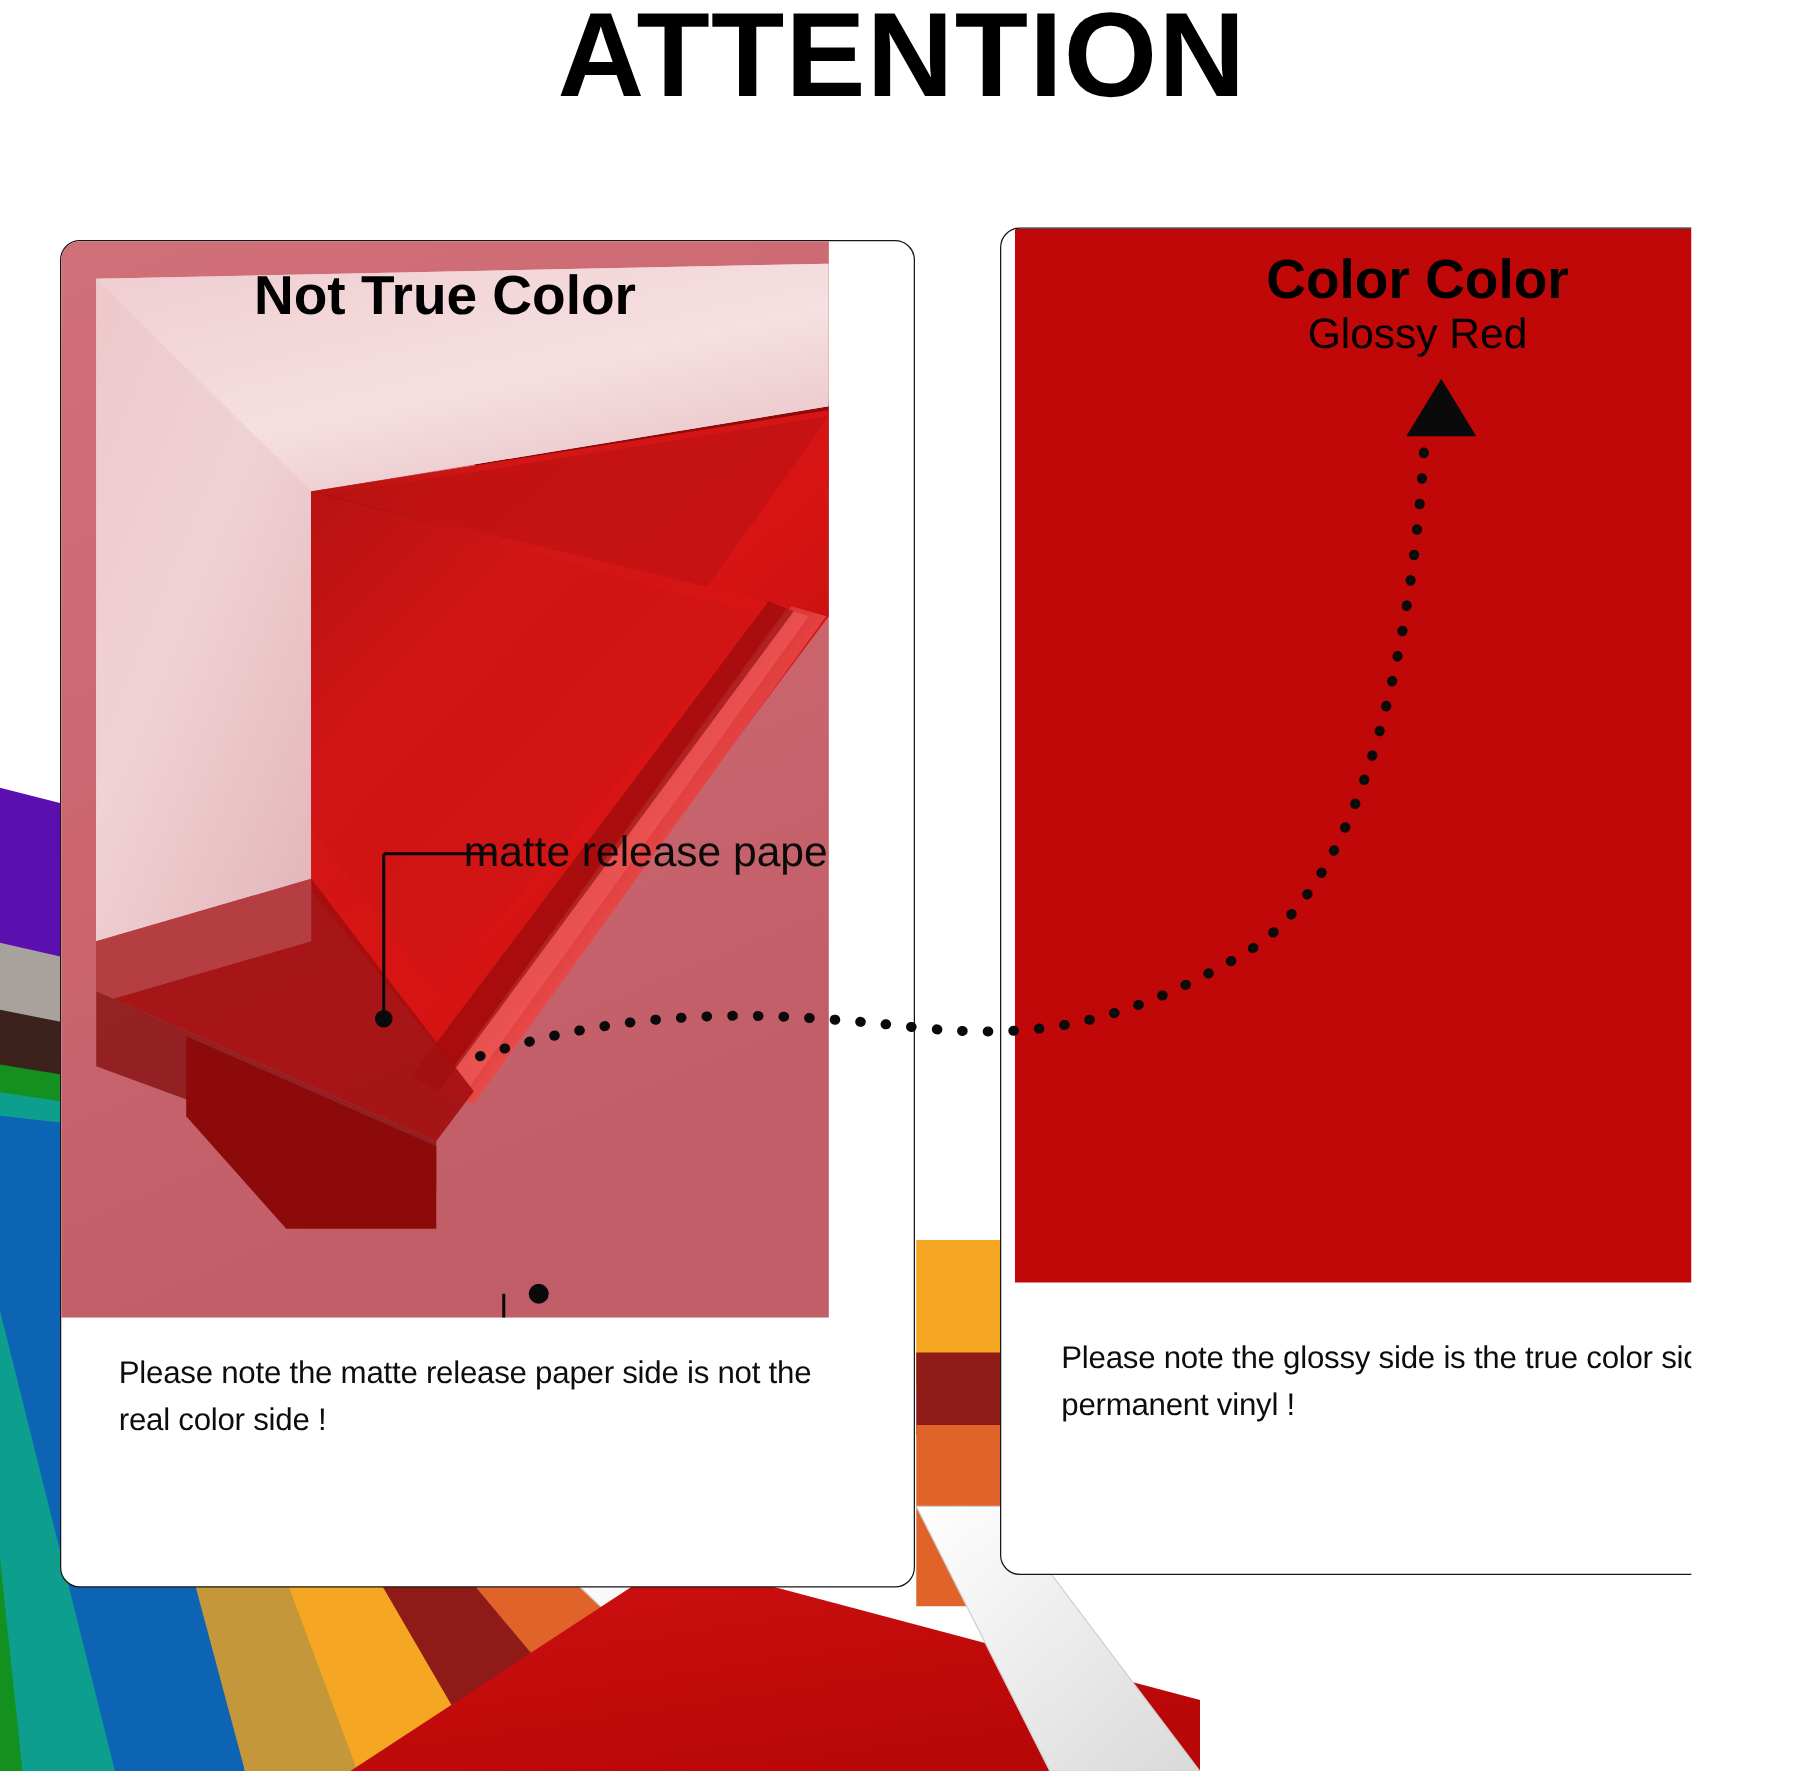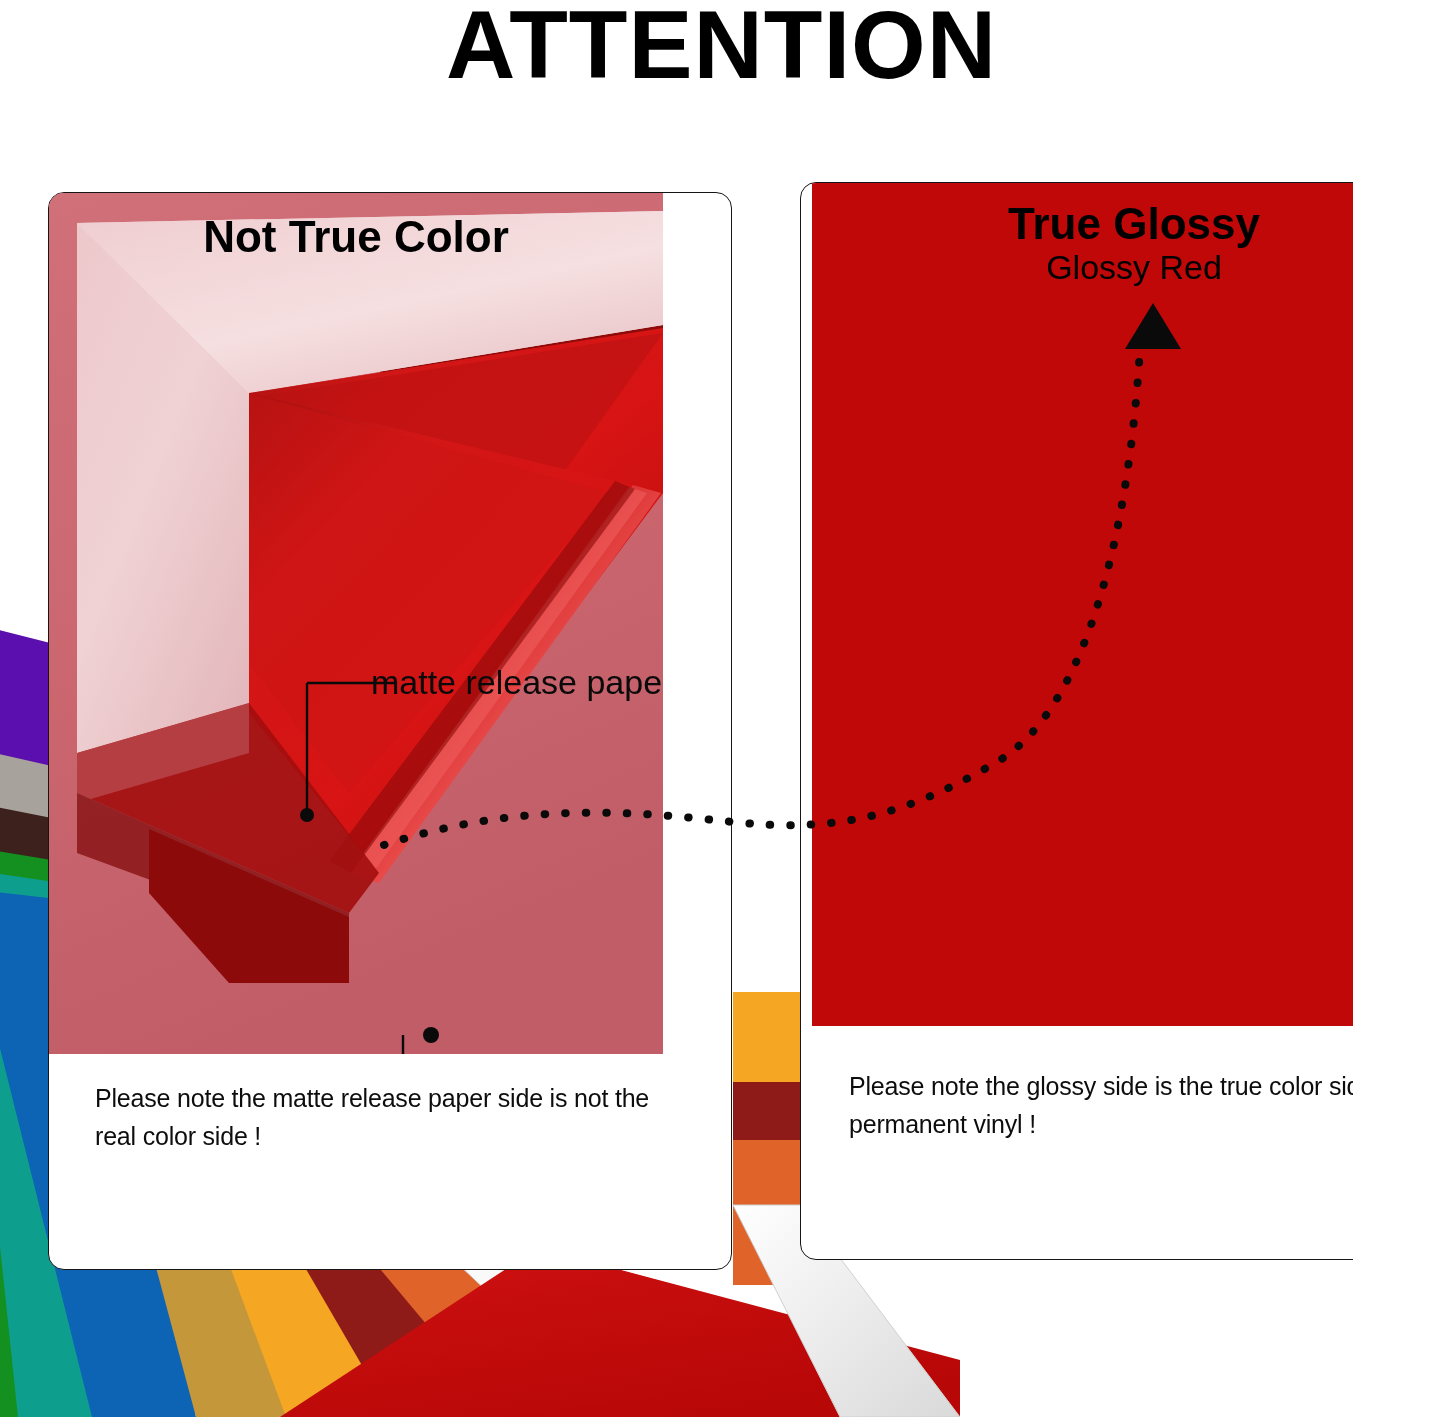--- a/index.html
+++ b/index.html
@@ -288,21 +288,21 @@
 
     </div>
 
     <div class="note" id="note-left">Please note the matte release paper side is not the real color side !</div>
   </div>
 
   <div class="card" id="card-right">
 
     <div class="photo" id="photo-right">
       <div class="panel-head" id="head-right">
-        <span>True Glossy</span>
+        <span>Color Color</span>
         <span id="head-right-sub">Glossy Red</span>
       </div>
 
       <svg style="position:absolute;left:310px;top:118px;z-index:9;" width="62" height="50" viewBox="0 0 62 50">
         <polygon points="31,2 59,48 3,48" fill="#0a0a0a"></polygon>
       </svg>
     </div>
 
     <div class="note" id="note-right">Please note the glossy side is the true color side of permanent vinyl !</div>
   </div>

